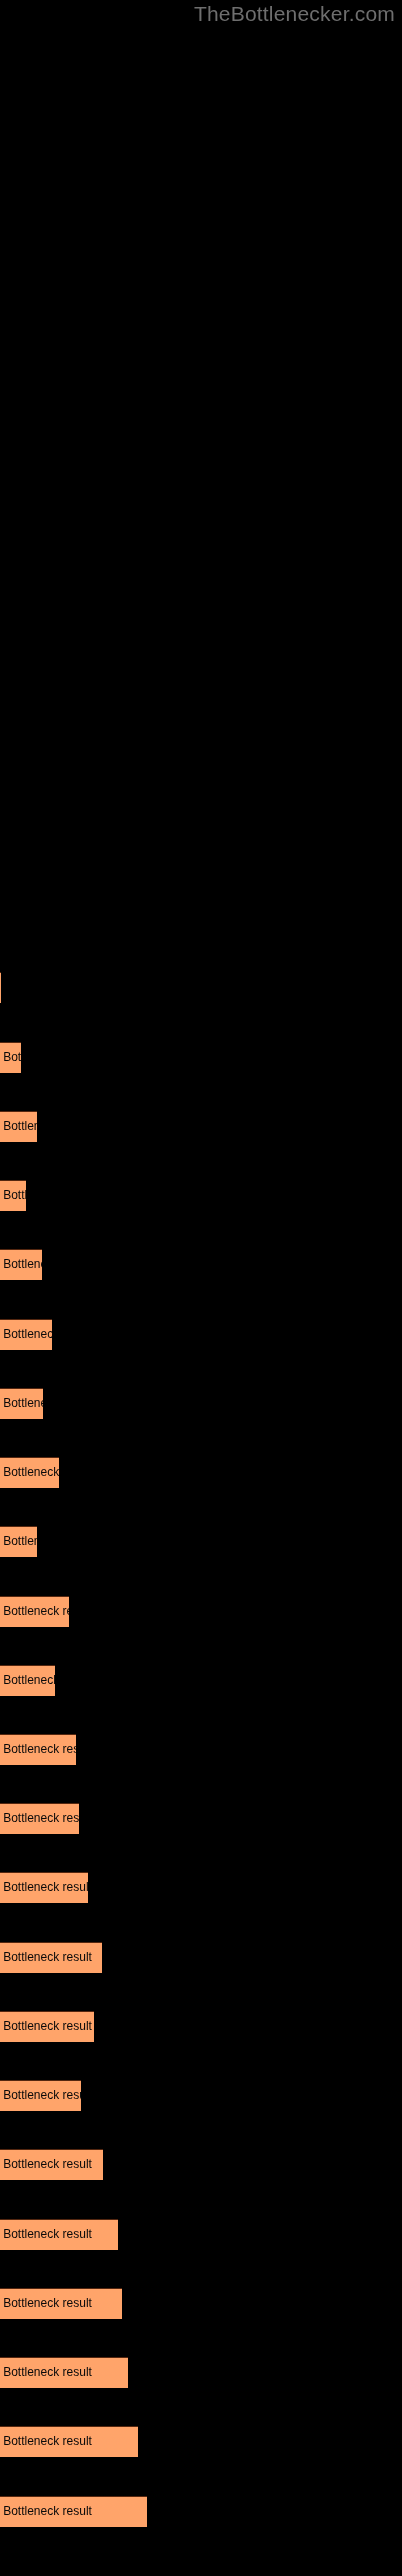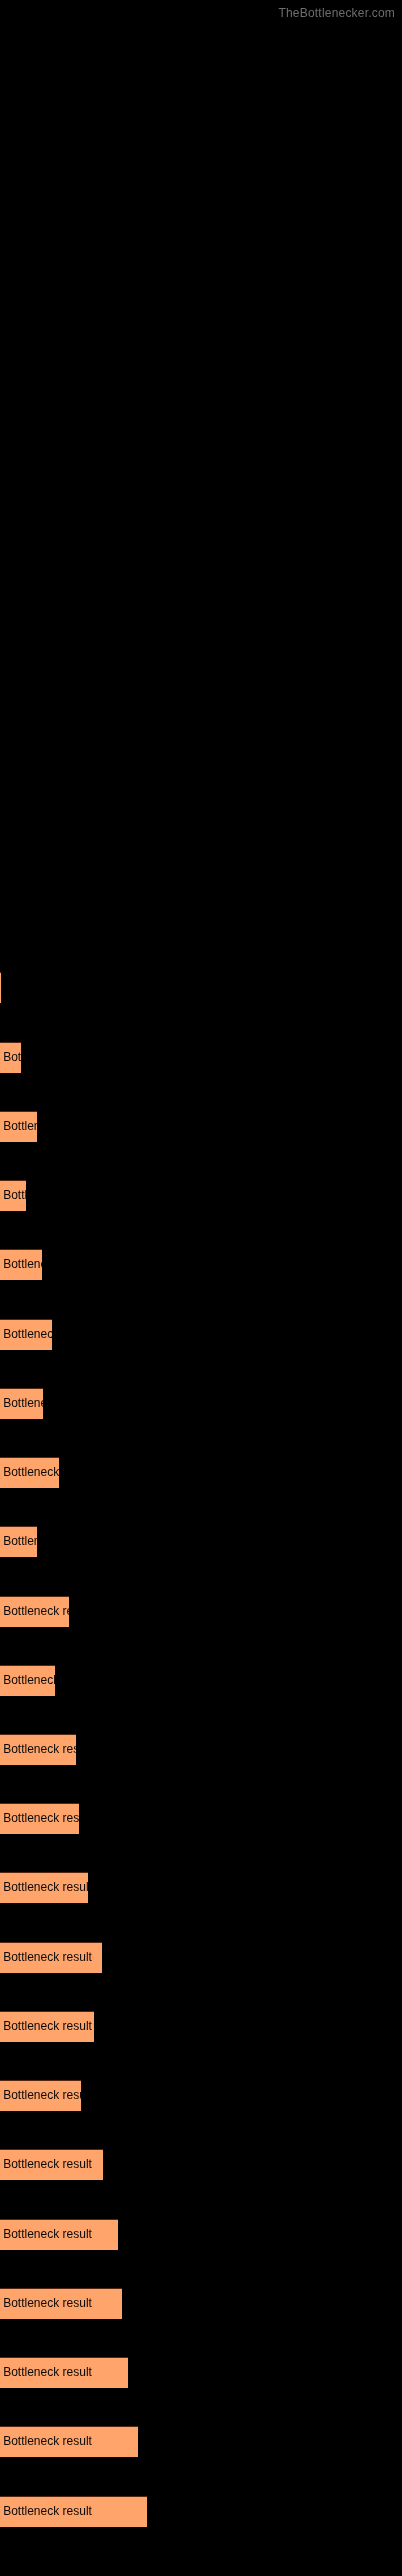--- a/index.html
+++ b/index.html
@@ -29,21 +29,21 @@
     left: 0;
     top: 0;
     width: 403px;
     height: 29px;
   }
   .site-title {
     position: absolute;
     right: 8px;
     top: 3.2px;
     font-family: "Liberation Sans", sans-serif;
-    font-size: 12px;
+    font-size: 21px;
     line-height: 21px;
     color: #6e6e6e;
     letter-spacing: 0.2px;
     white-space: nowrap;
     text-align: right;
   }
   .chart-area {
     position: absolute;
     left: 0;
     top: 0;

